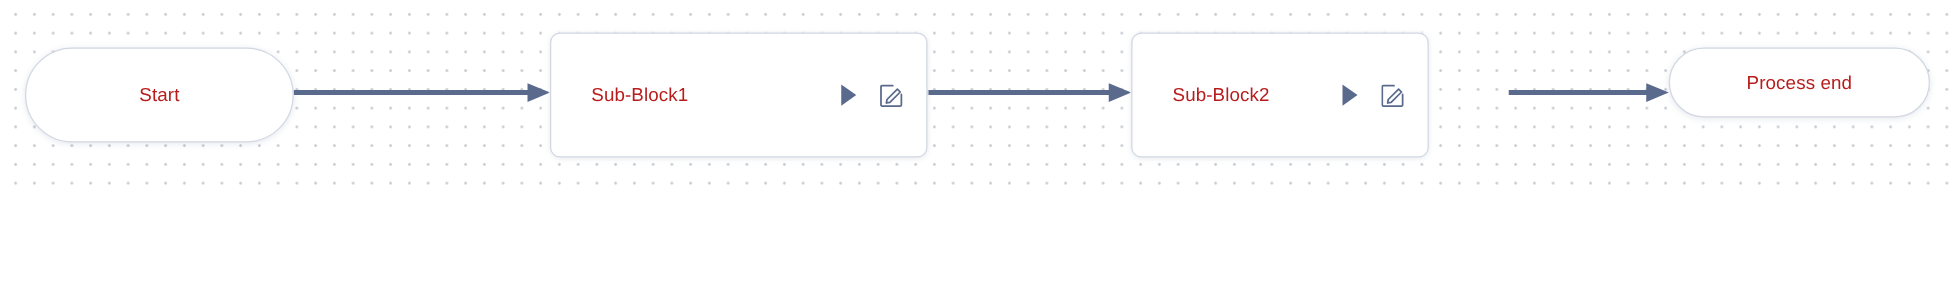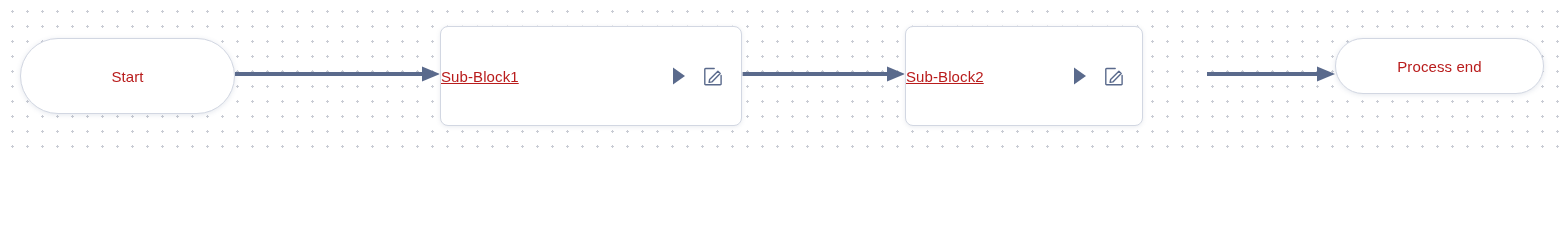--- a/index.html
+++ b/index.html
@@ -39,21 +39,21 @@
     justify-content: flex-start;
   }
   .node-label {
     color: #b91c1c;
     font-size: 15px;
     line-height: 1;
     letter-spacing: 0.1px;
     white-space: nowrap;
   }
   .node-process .node-label {
-    text-decoration: underline;
+    margin-left: 32px;
   }
   .node-actions {
     position: absolute;
     right: 18px;
     top: 50%;
     transform: translateY(-50%);
     display: flex;
     align-items: center;
     gap: 14px;
   }

